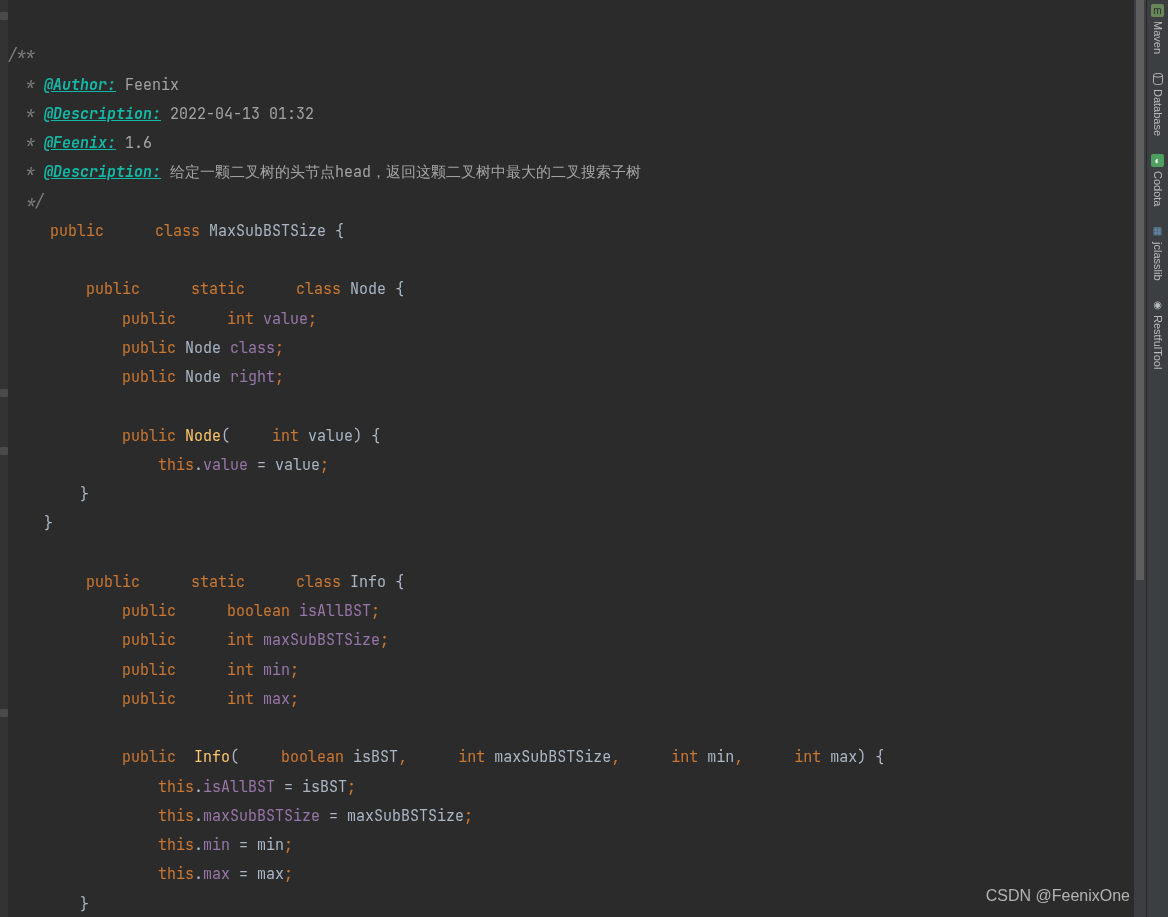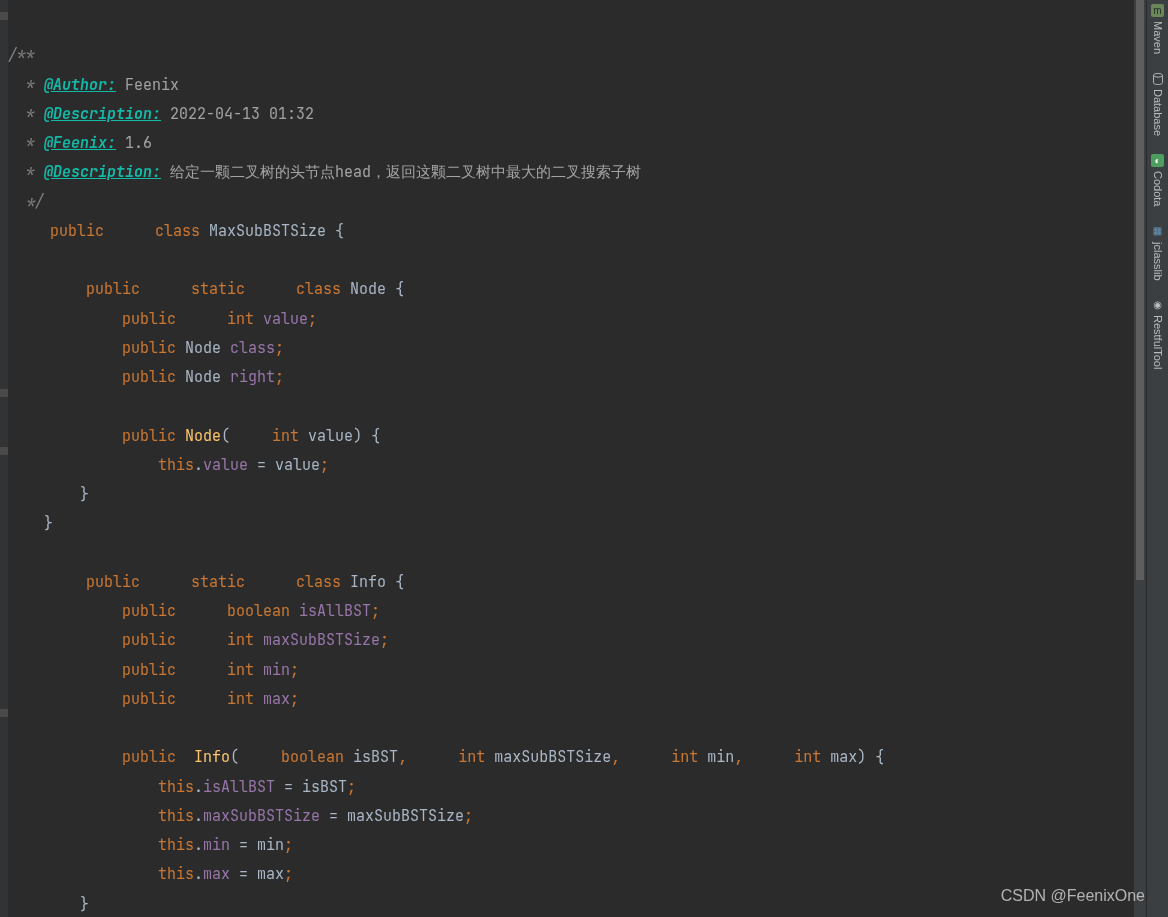--- a/index.html
+++ b/index.html
@@ -103,21 +103,21 @@
     .cmt-tag { color: #14b8a6; font-style: italic; font-weight: bold; text-decoration: underline; }
     .cls { color: #a9b7c6; }
     .type { color: #a9b7c6; }
     .fld { color: #9876aa; }
     .mth { color: #ffc66d; }
     .punct { color: #cc7832; }
     .param { color: #a9b7c6; }
     .watermark {
       position: absolute;
       bottom: 6px;
-      right: 23px;
+      right: 38px;
       color: #d0d0d0;
       font-family: 'Segoe UI', sans-serif;
       font-size: 16px;
       opacity: 0.82;
       pointer-events: none;
     }
   </style>
 </head>
 <body>
 

